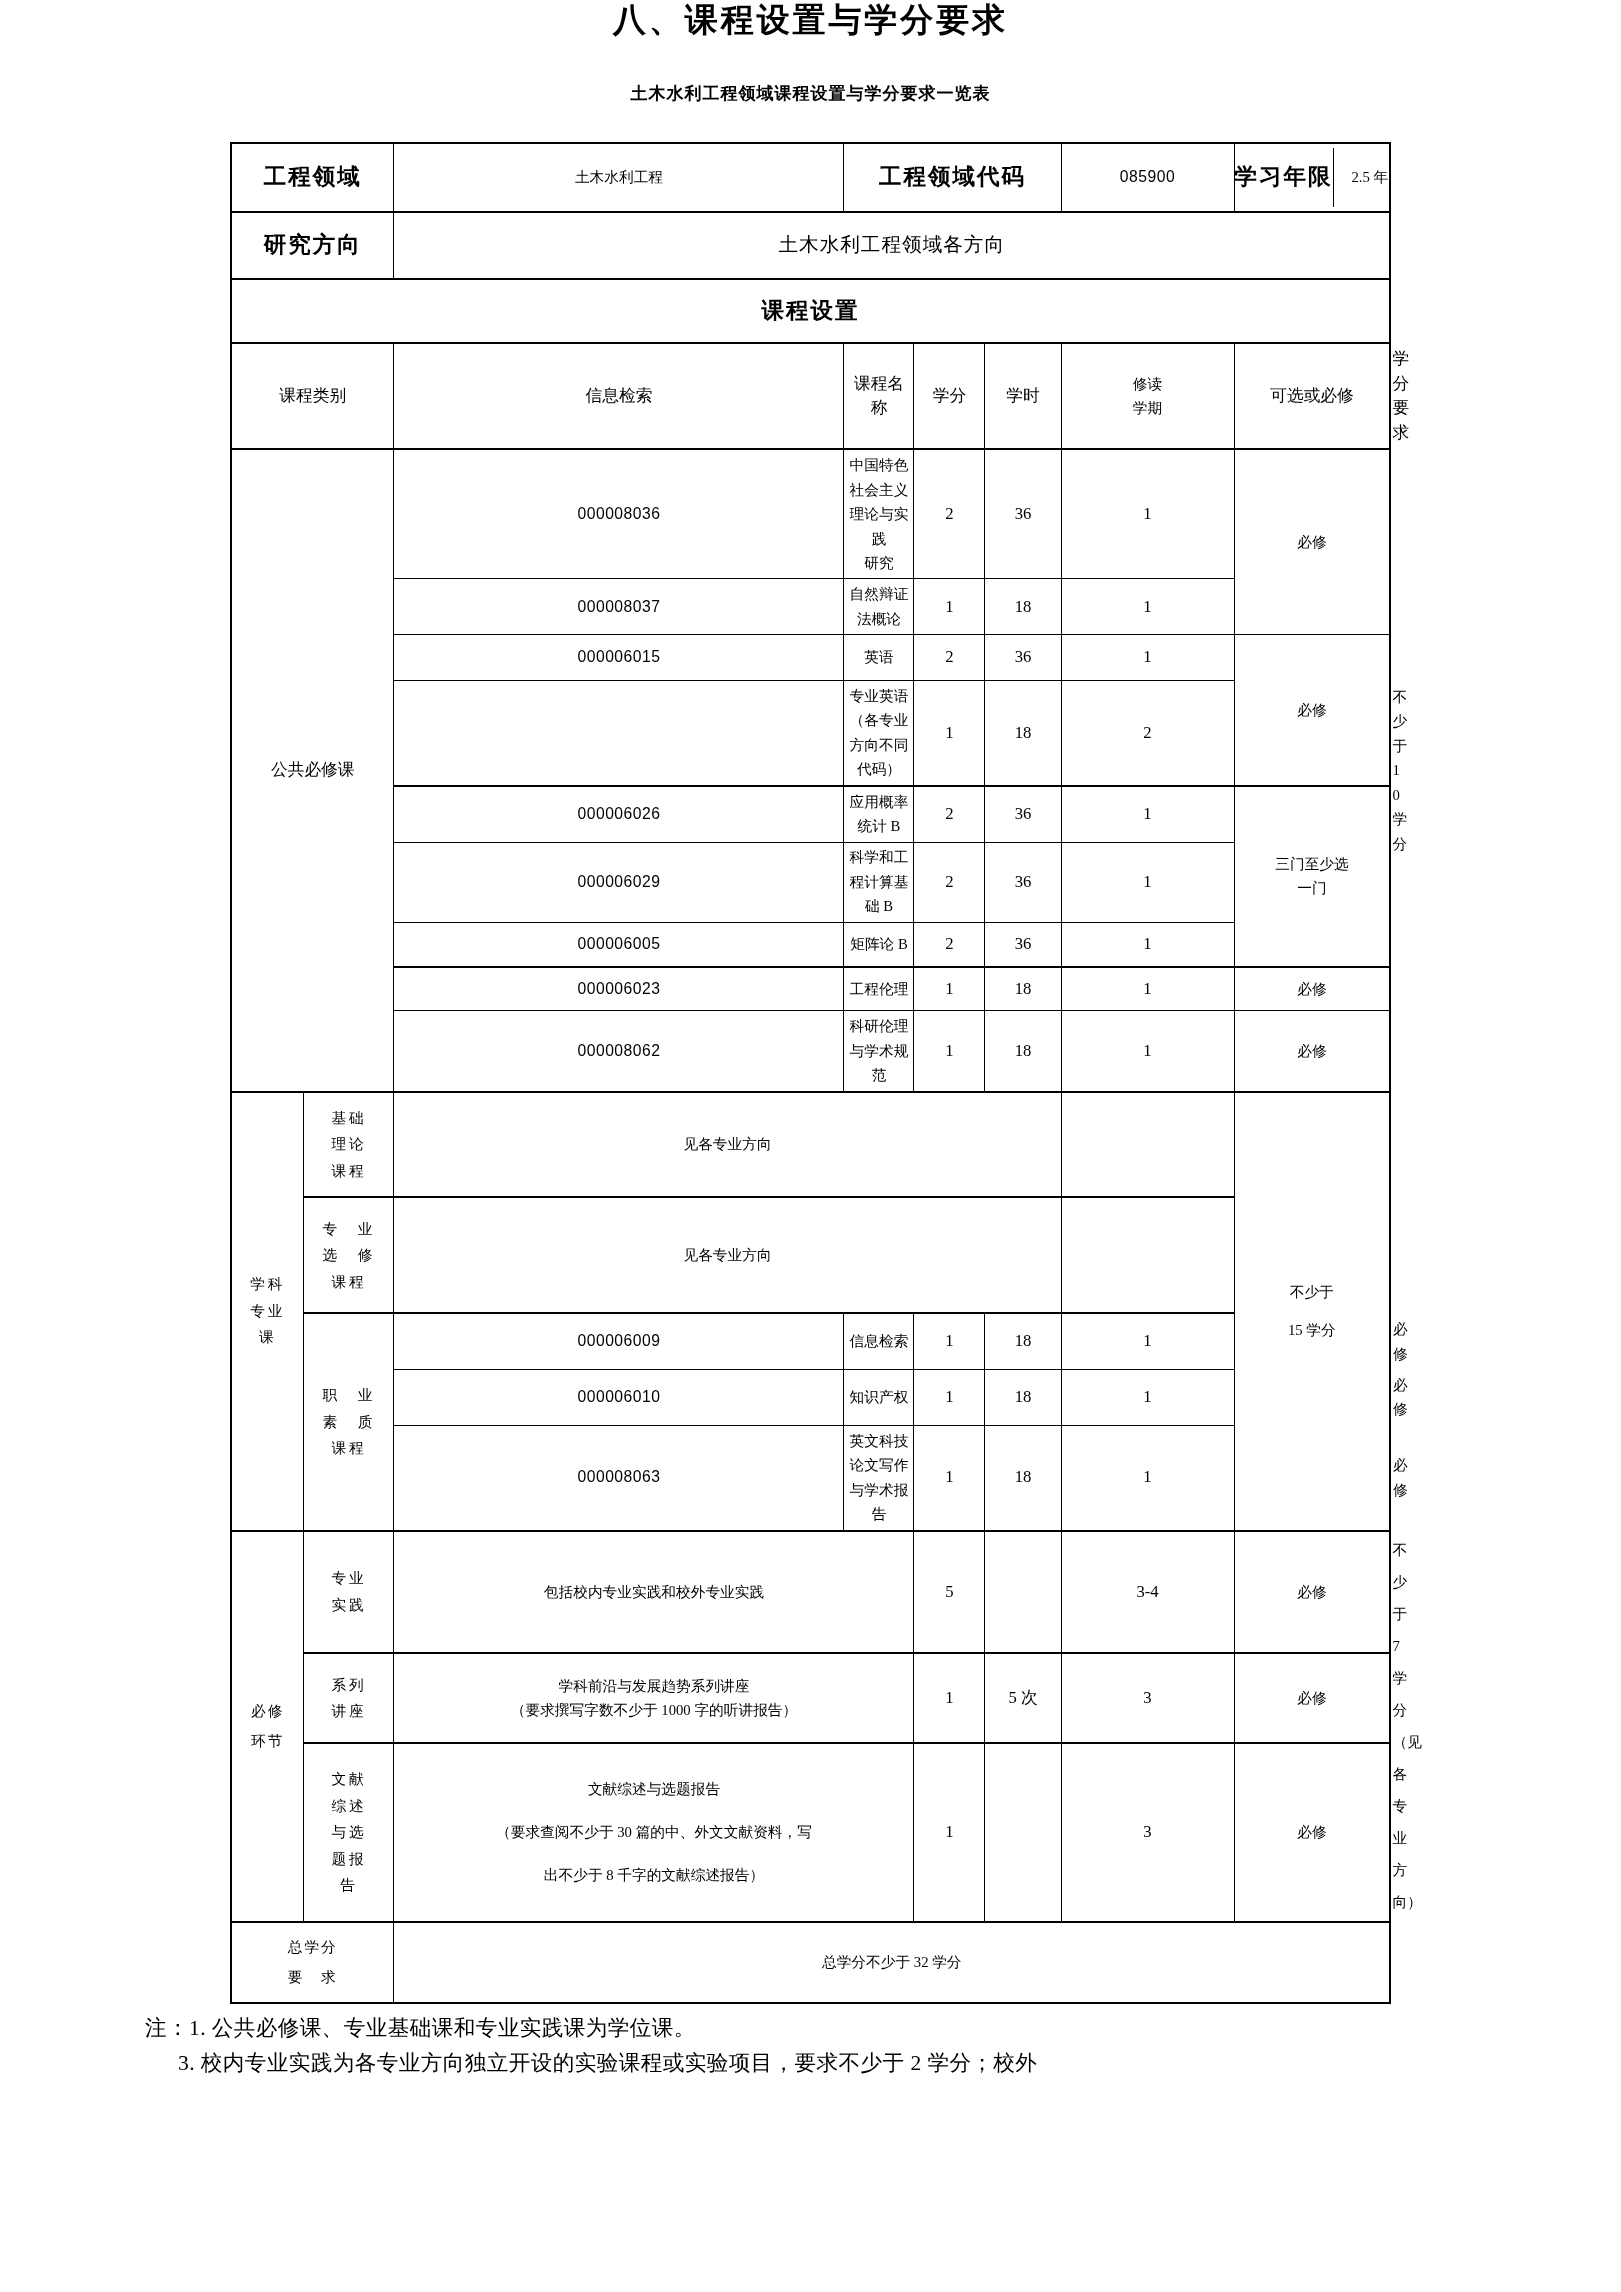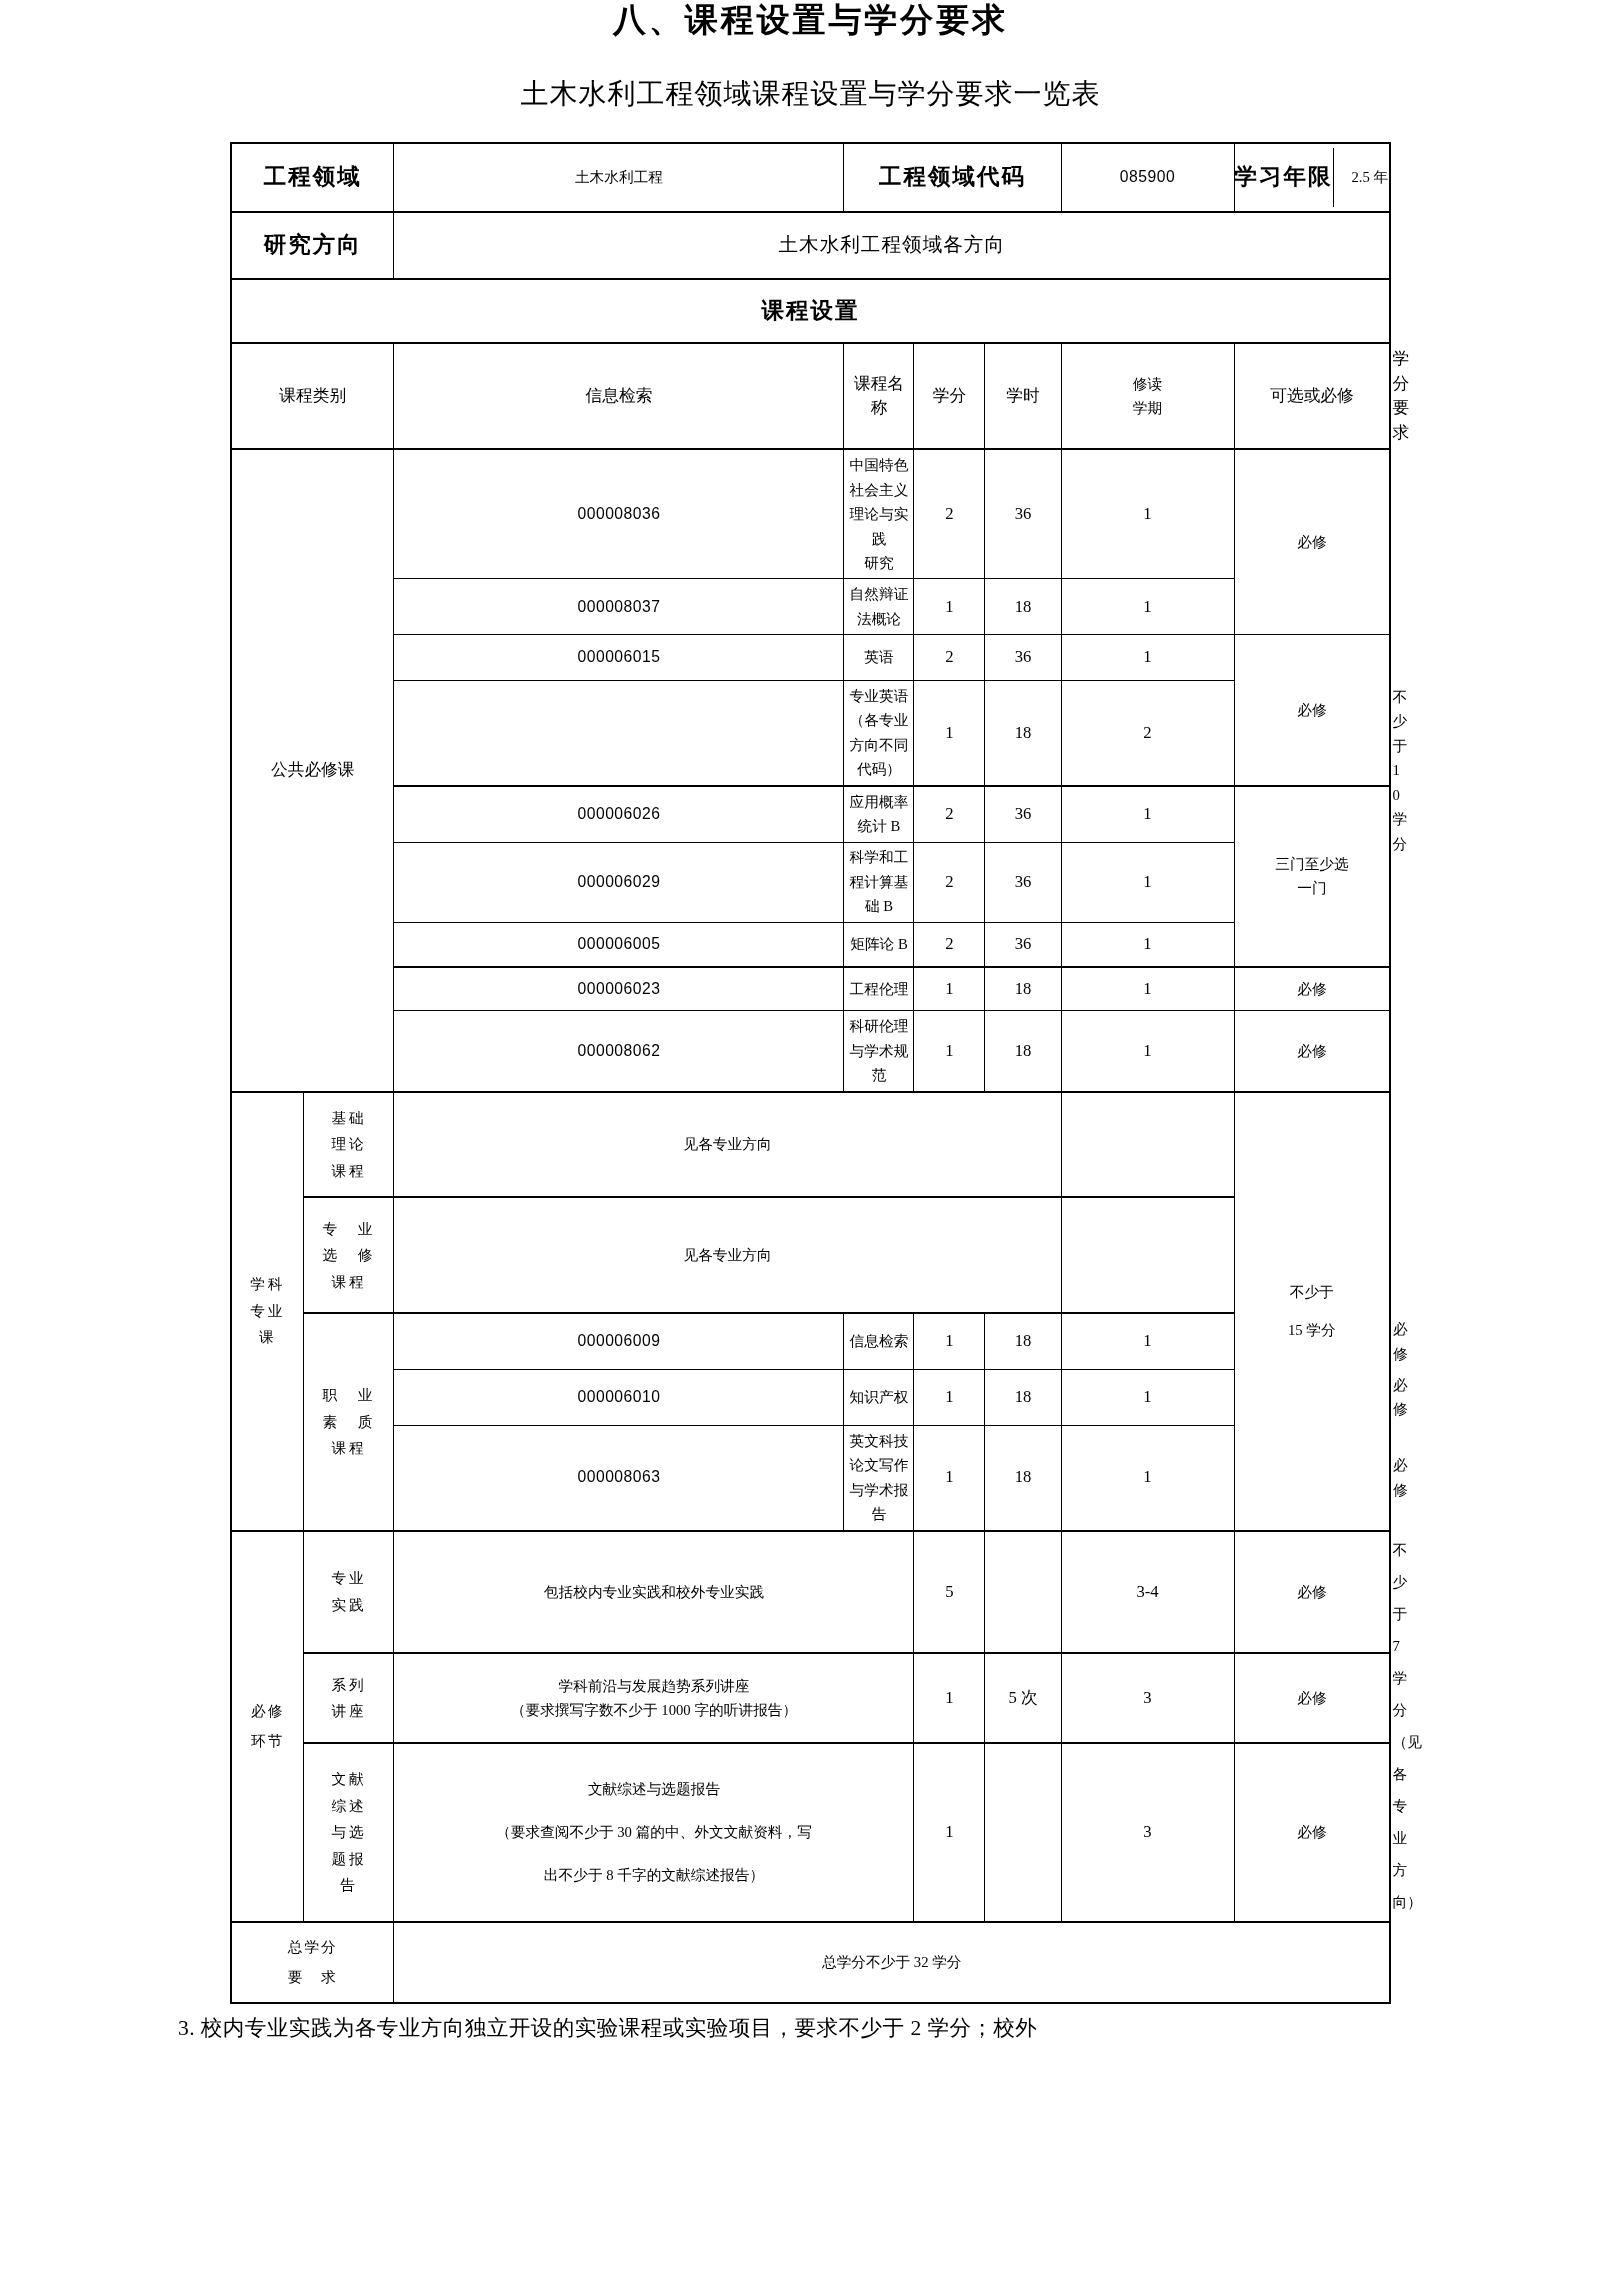--- a/index.html
+++ b/index.html
@@ -15,22 +15,22 @@
   .h1 {
     text-align:center;
     font-size:33px;
     font-weight:bold;
     letter-spacing:2.9px;
     margin:0;
     line-height:41px;
   }
   .h2 {
     text-align:center;
-    font-size:28px;
-    font-weight:normal;
+    font-size:17px;
+    font-weight:bold;
     letter-spacing:1px;
     margin:0;
     padding-top:37px;
     line-height:31px;
   }
 
   .tablewrap { padding:33px 0 0 0; display:flex; justify-content:center; }
 
   table.main {
     border-collapse:collapse;
@@ -348,18 +348,19 @@
         <div class="small vstack2">总学分</div>
         <div class="small vstack2">要　求</div>
       </td>
       <td colspan="7" class="bt bb br small">总学分不少于 32 学分</td>
     </tr>
   </tbody>
       </table>
   </div>
 
   <div class="notes">
+    <p>注：1. 公共必修课、专业基础课和专业实践课为学位课。</p>
     <p class="note-indent">3. 校内专业实践为各专业方向独立开设的实验课程或实验项目，要求不少于 2 学分；校外</p>
 
   </div>
 
 </div>
 
 
 </body></html>

